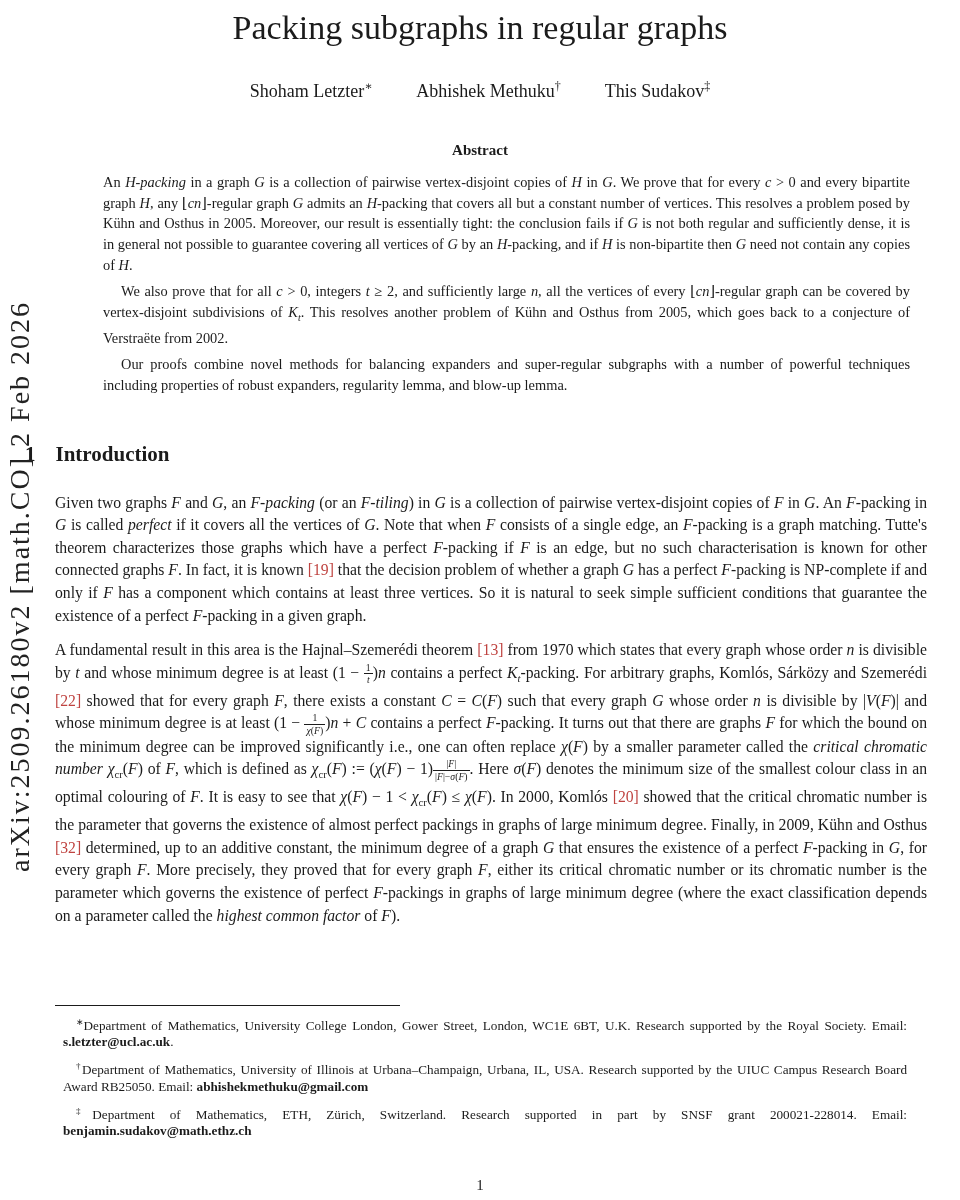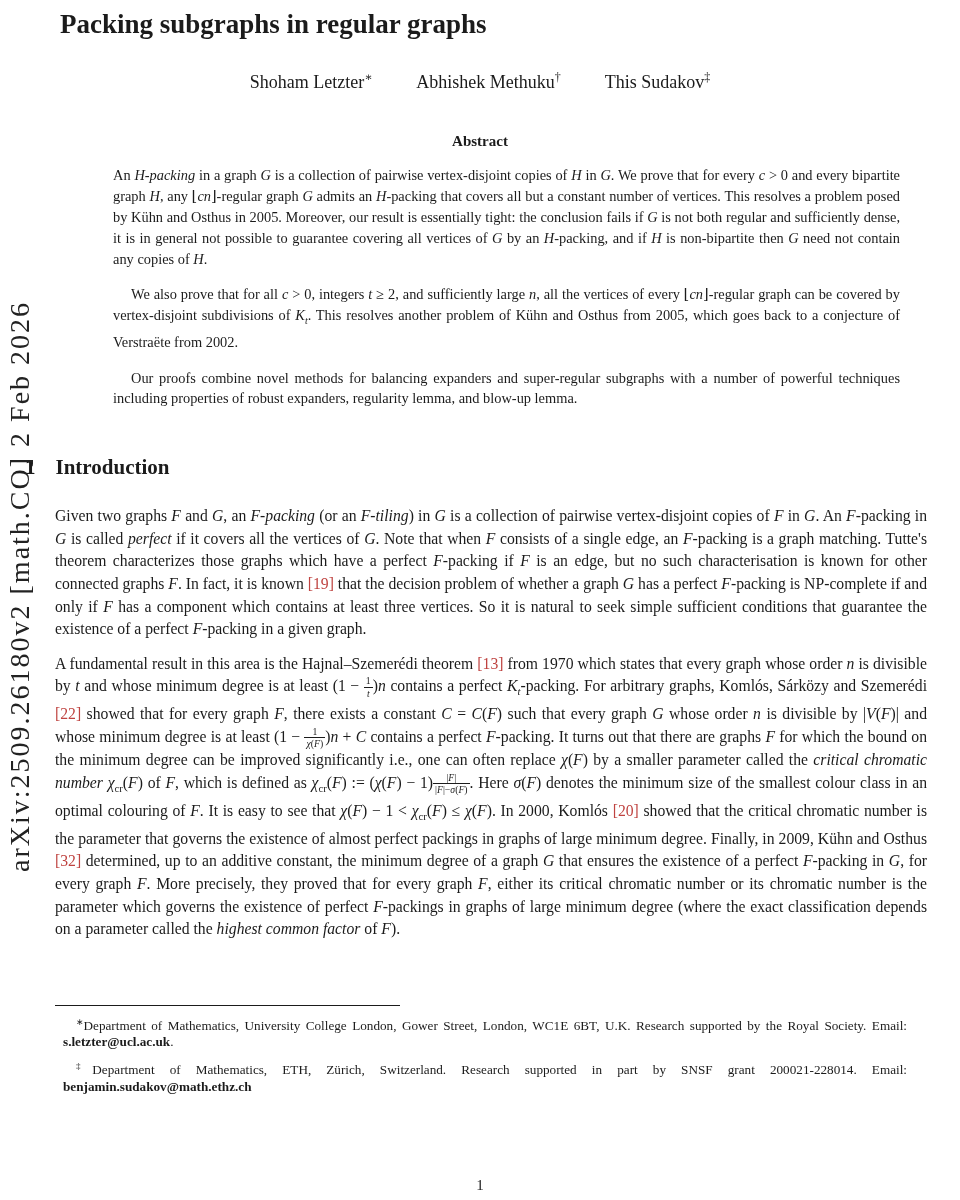--- a/index.html
+++ b/index.html
@@ -14,38 +14,38 @@
   }
 
   
   .arxiv-stamp {
     position: absolute; top: 872px; left: 4px;
     transform-origin: 0 0; transform: rotate(-90deg);
     font-size: 28px; letter-spacing: 2px; white-space: nowrap; color: #222;
   }
 
   .title {
-    margin: 8px 60px 0 60px; 
-    font-size: 27px; font-weight: bold; line-height: 1.2;
+    margin: 8px 60px 0 60px; text-align: center;
+    font-size: 34px; font-weight: normal; line-height: 1.2;
   }
 
   .authors {
     margin-top: 30px; display: flex; justify-content: center; gap: 44px;
     font-size: 18px;
   }
   .author-mark { font-size: 12px; }
 
   .abstract-heading {
     margin-top: 40px; text-align: center; font-weight: bold; font-size: 15px;
   }
   .abstract {
     margin: 13px 45px 0 98px;
     font-size: 14.4px; line-height: 20.8px; text-align: justify;
   }
-  .abstract p { margin: 15px; }
+  .abstract p { margin: 5px; }
   .abstract p + p { text-indent: 18px; }
 
   .section-heading {
     margin: 46px 45px 0 25px; font-size: 21px; font-weight: bold;
   }
   .sec-num { margin-right: 20px; }
 
   .body-text {
     margin: 25px 33px 0 55px;
     font-size: 15.7px; line-height: 22.6px; text-align: justify;
@@ -124,20 +124,21 @@
 
       <p class="body-para">A fundamental result in this area is the Hajnal–Szemerédi theorem <span class="cite">[13]</span> from 1970 which states that every graph whose order <i>n</i> is divisible by <i>t</i> and whose minimum degree is at least (1 − <span class="sfrac"><span class="num">1</span><span class="den"><i>t</i></span></span>)<i>n</i> contains a perfect <i>K</i><sub><i>t</i></sub>-packing. For arbitrary graphs, Komlós, Sárközy and Szemerédi <span class="cite">[22]</span> showed that for every graph <i>F</i>, there exists a constant <i>C</i> = <i>C</i>(<i>F</i>) such that every graph <i>G</i> whose order <i>n</i> is divisible by |<i>V</i>(<i>F</i>)| and whose minimum degree is at least (1 − <span class="sfrac"><span class="num">1</span><span class="den"><i>χ</i>(<i>F</i>)</span></span>)<i>n</i> + <i>C</i> contains a perfect <i>F</i>-packing. It turns out that there are graphs <i>F</i> for which the bound on the minimum degree can be improved significantly i.e., one can often replace <i>χ</i>(<i>F</i>) by a smaller parameter called the <i>critical chromatic number</i> <i>χ</i><sub>cr</sub>(<i>F</i>) of <i>F</i>, which is defined as <i>χ</i><sub>cr</sub>(<i>F</i>) := (<i>χ</i>(<i>F</i>) − 1)<span class="sfrac"><span class="num">|<i>F</i>|</span><span class="den">|<i>F</i>|−<i>σ</i>(<i>F</i>)</span></span>. Here <i>σ</i>(<i>F</i>) denotes the minimum size of the smallest colour class in an optimal colouring of <i>F</i>. It is easy to see that <i>χ</i>(<i>F</i>) − 1 &lt; <i>χ</i><sub>cr</sub>(<i>F</i>) ≤ <i>χ</i>(<i>F</i>). In 2000, Komlós <span class="cite">[20]</span> showed that the critical chromatic number is the parameter that governs the existence of almost perfect packings in graphs of large minimum degree. Finally, in 2009, Kühn and Osthus <span class="cite">[32]</span> determined, up to an additive constant, the minimum degree of a graph <i>G</i> that ensures the existence of a perfect <i>F</i>-packing in <i>G</i>, for every graph <i>F</i>. More precisely, they proved that for every graph <i>F</i>, either its critical chromatic number or its chromatic number is the parameter which governs the existence of perfect <i>F</i>-packings in graphs of large minimum degree (where the exact classification depends on a parameter called the <i>highest common factor</i> of <i>F</i>).</p>
     </div>
 
   <div class="footnote-area">
     <div class="footnote-rule"></div>
     <div>
 
         <p class="footnote"><sup class="fn-mark">∗</sup><span class="fn-text">Department of Mathematics, University College London, Gower Street, London, WC1E 6BT, U.K. Research supported by the Royal Society. Email: <b>s.letzter@ucl.ac.uk</b>.</span></p>
 
+        <p class="footnote"><sup class="fn-mark">†</sup><span class="fn-text">Department of Mathematics, University of Illinois at Urbana–Champaign, Urbana, IL, USA. Research supported by the UIUC Campus Research Board Award RB25050. Email: <b>abhishekmethuku@gmail.com</b></span></p>
 
         <p class="footnote"><sup class="fn-mark">‡</sup><span class="fn-text">Department of Mathematics, ETH, Zürich, Switzerland. Research supported in part by SNSF grant 200021-228014. Email: <b>benjamin.sudakov@math.ethz.ch</b></span></p>
       </div>
   </div>
 
   <div class="page-number">1</div>
 
 </div>
 
 </body></html>

